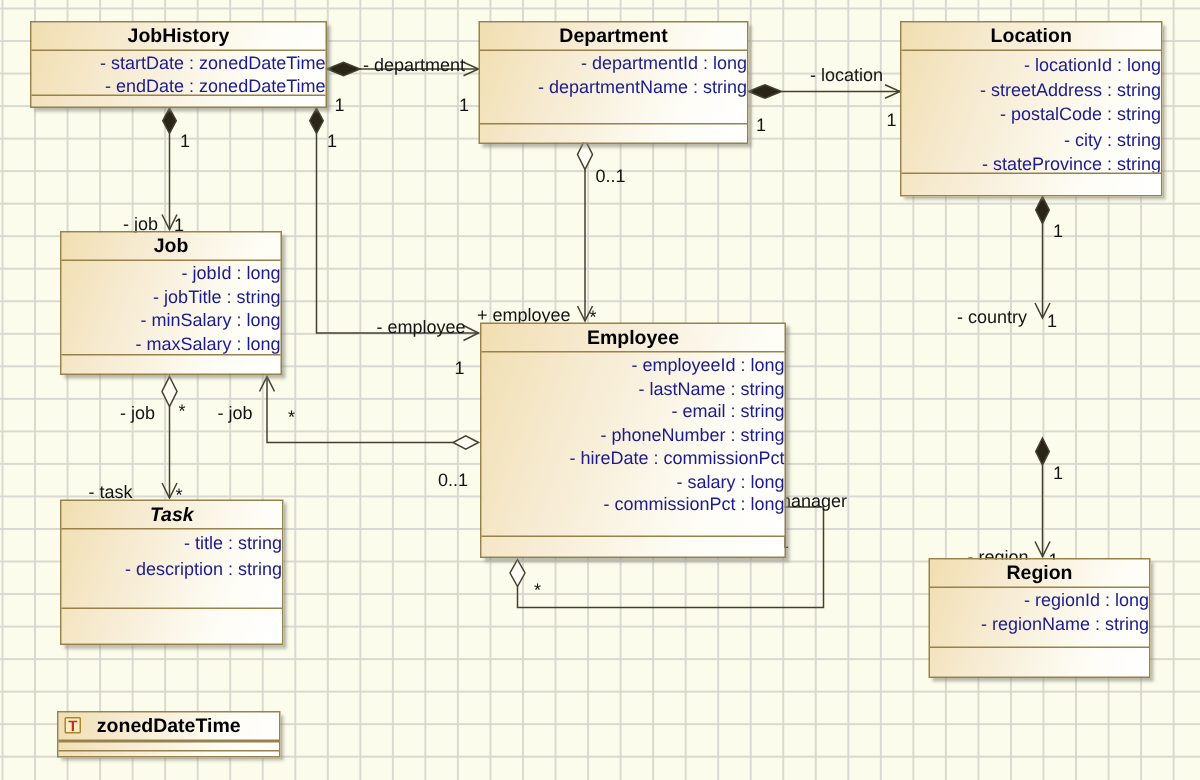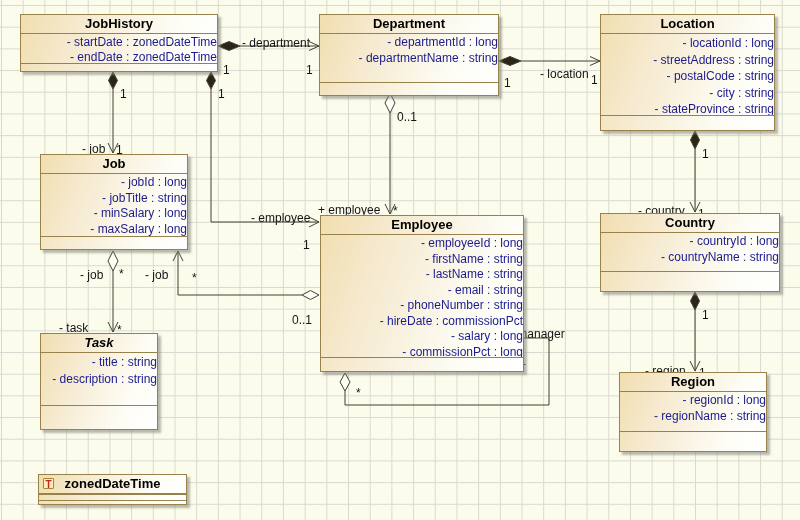--- a/index.html
+++ b/index.html
@@ -113,21 +113,21 @@
       <polygon points="695,292 699.5,301 695,310 690.5,301" fill="#2b2517"></polygon>
       <line x1="695" y1="310" x2="695" y2="371"></line>
       <polyline points="690,361 695,371 700,361"></polyline>
     </g>
   </svg>
 
   <span class="lbl" style="left:242px;top:25px">- department</span>
   <span class="lbl" style="left:223px;top:52px">1</span>
   <span class="lbl" style="left:306px;top:52px">1</span>
 
-  <span class="lbl" style="left:540px;top:56px">- location</span>
+  <span class="lbl" style="left:540px;top:32px">- location</span>
   <span class="lbl" style="left:504px;top:65px">1</span>
   <span class="lbl" style="left:591px;top:62px">1</span>
 
   <span class="lbl" style="left:397px;top:99px">0..1</span>
   <span class="lbl" style="left:318px;top:192px">+ employee</span>
   <span class="lbl" style="left:393px;top:193px">*</span>
 
   <span class="lbl" style="left:120px;top:76px">1</span>
   <span class="lbl" style="left:82px;top:131px">- job</span>
   <span class="lbl" style="left:116px;top:132px">1</span>
@@ -195,41 +195,32 @@
       <div class="uml-attr">- minSalary : long</div>
       <div class="uml-attr">- maxSalary : long</div>
     </div>
     <div class="uml-ops" style="height:12px"></div>
   </div>
 
   <div class="uml-class" style="left:320px;top:215px;width:204px;height:157px">
     <div class="uml-title">Employee</div>
     <div class="uml-attrs">
       <div class="uml-attr">- employeeId : long</div>
-      <div class="uml-attr">- firstName : string</div>
       <div class="uml-attr">- lastName : string</div>
       <div class="uml-attr">- email : string</div>
       <div class="uml-attr">- phoneNumber : string</div>
       <div class="uml-attr">- hireDate : commissionPct</div>
       <div class="uml-attr">- salary : long</div>
       <div class="uml-attr">- commissionPct : long</div>
     </div>
     <div class="uml-ops" style="height:13px"></div>
   </div>
 
-  <div class="uml-class" style="left:600px;top:213px;width:180px;height:79px">
-    <div class="uml-title">Country</div>
-    <div class="uml-attrs">
-      <div class="uml-attr">- countryId : long</div>
-      <div class="uml-attr">- countryName : string</div>
-    </div>
-    <div class="uml-ops" style="height:19px"></div>
-  </div>
-
-  <div class="uml-class" style="left:40px;top:333px;width:118px;height:97px;--lh:17px">
+
+  <div class="uml-class" style="left:40px;top:333px;width:149px;height:97px;--lh:17px">
     <div class="uml-title italic">Task</div>
     <div class="uml-attrs">
       <div class="uml-attr">- title : string</div>
       <div class="uml-attr">- description : string</div>
     </div>
     <div class="uml-ops" style="height:23px"></div>
   </div>
 
   <div class="uml-class" style="left:619px;top:372px;width:148px;height:80px">
     <div class="uml-title">Region</div>

